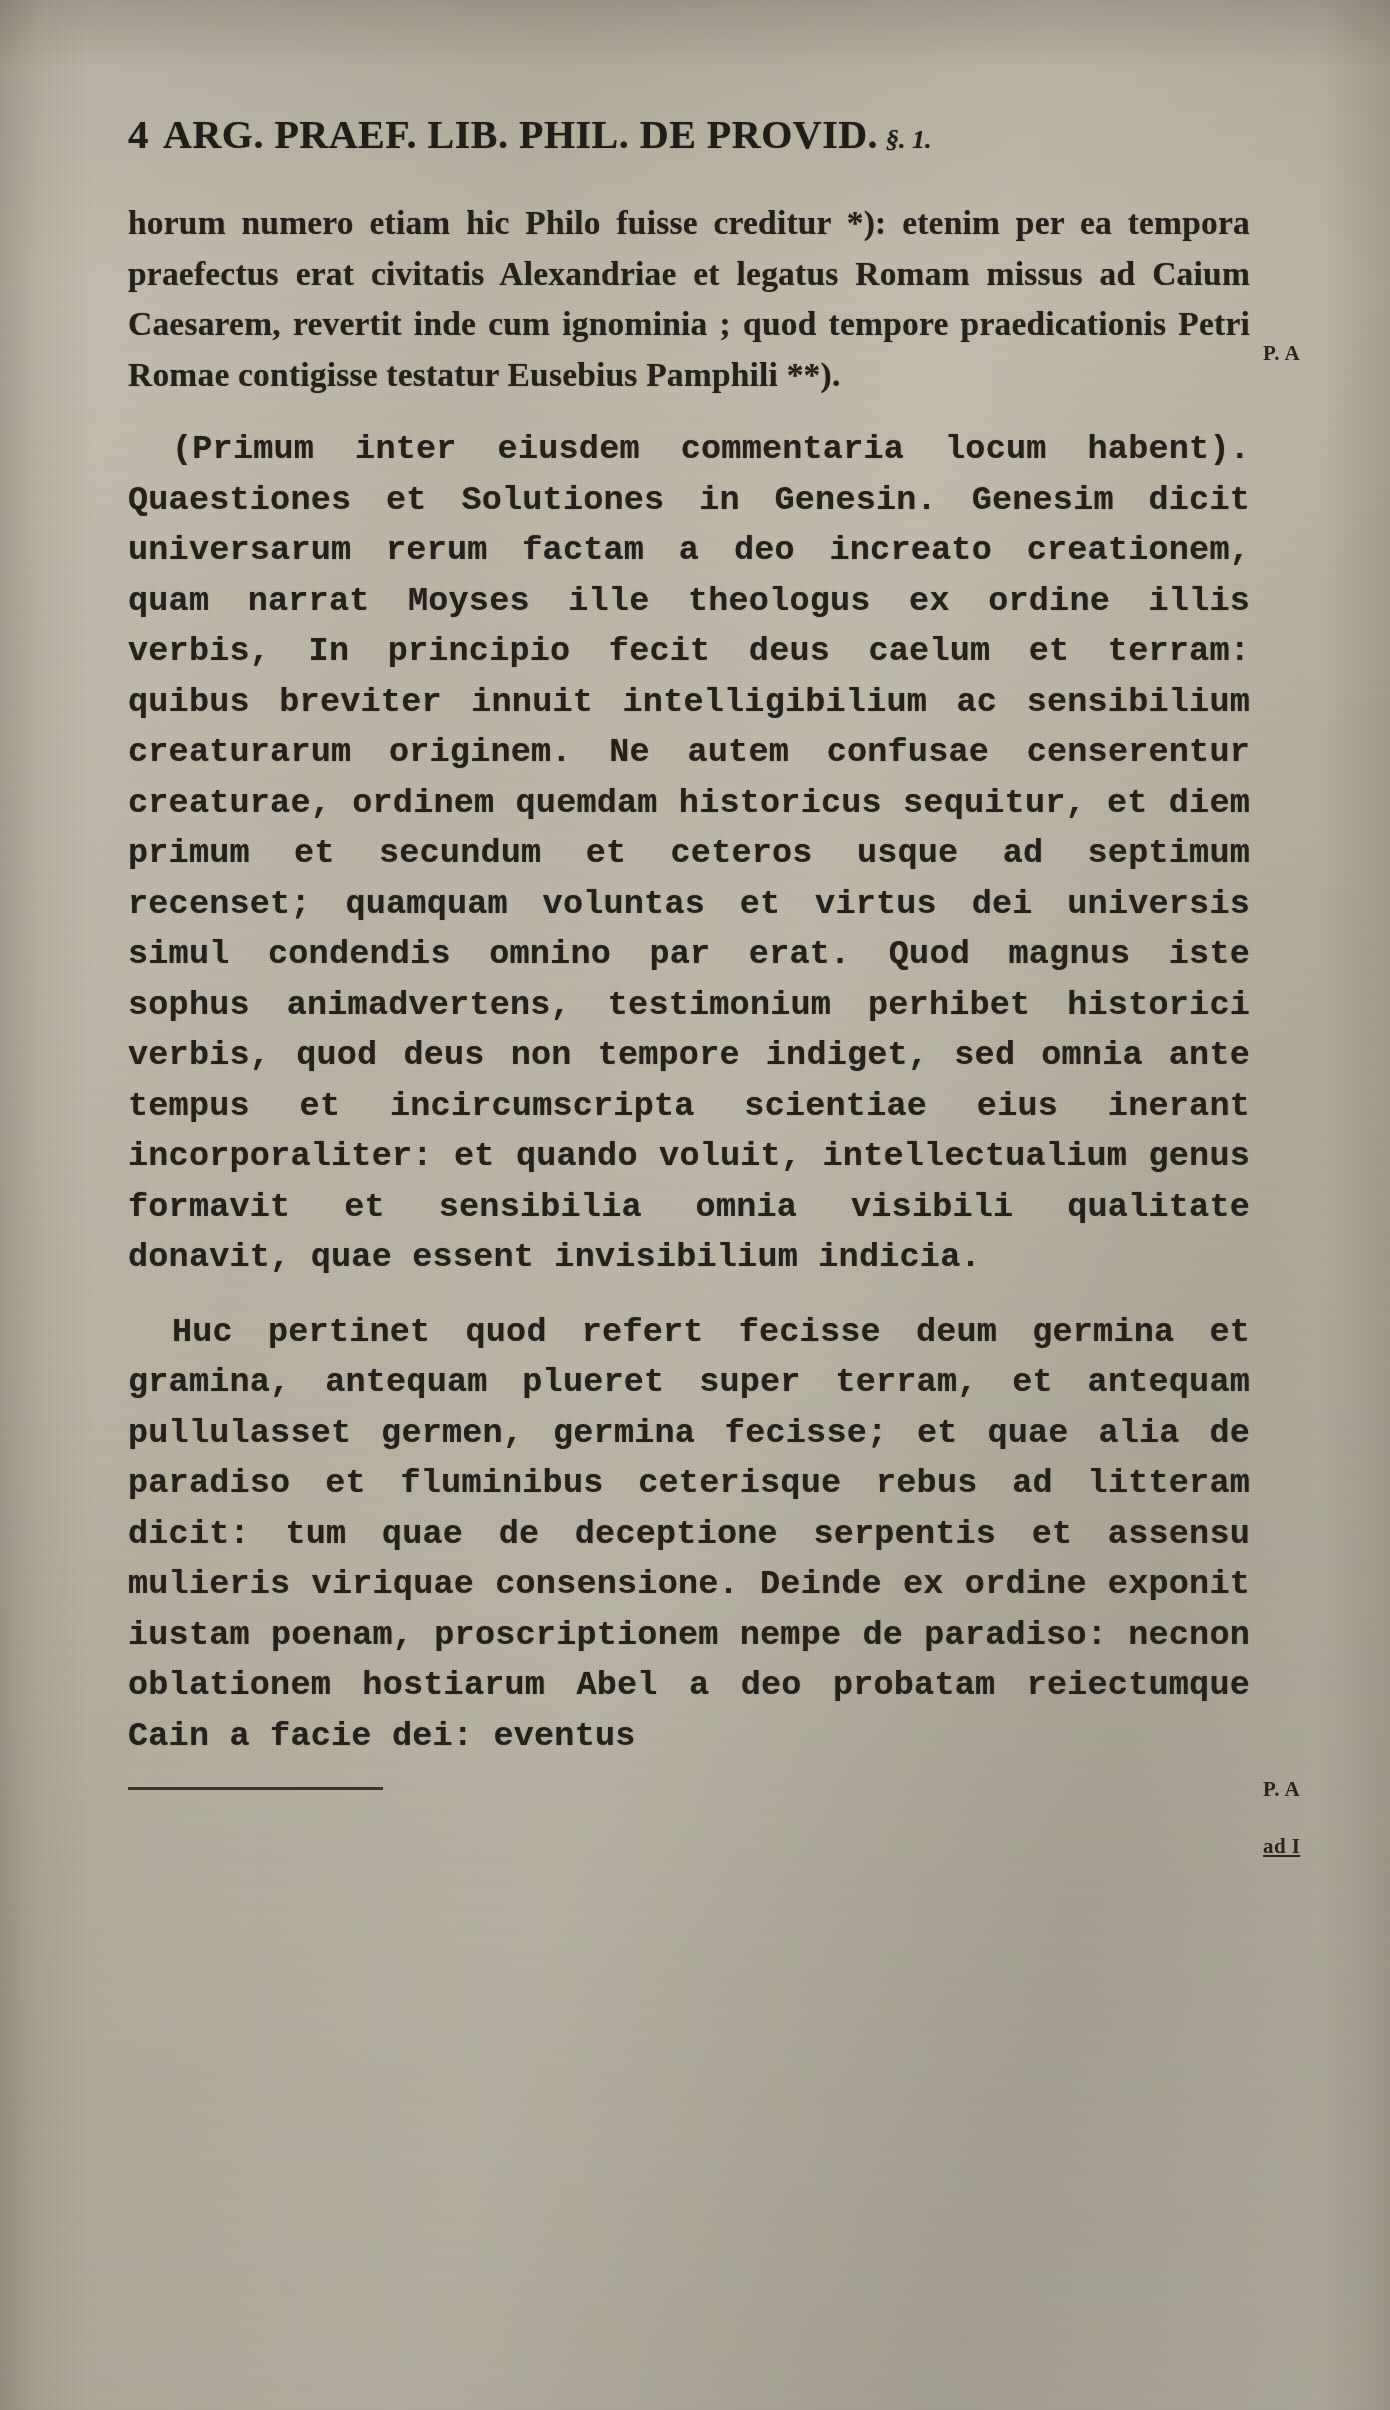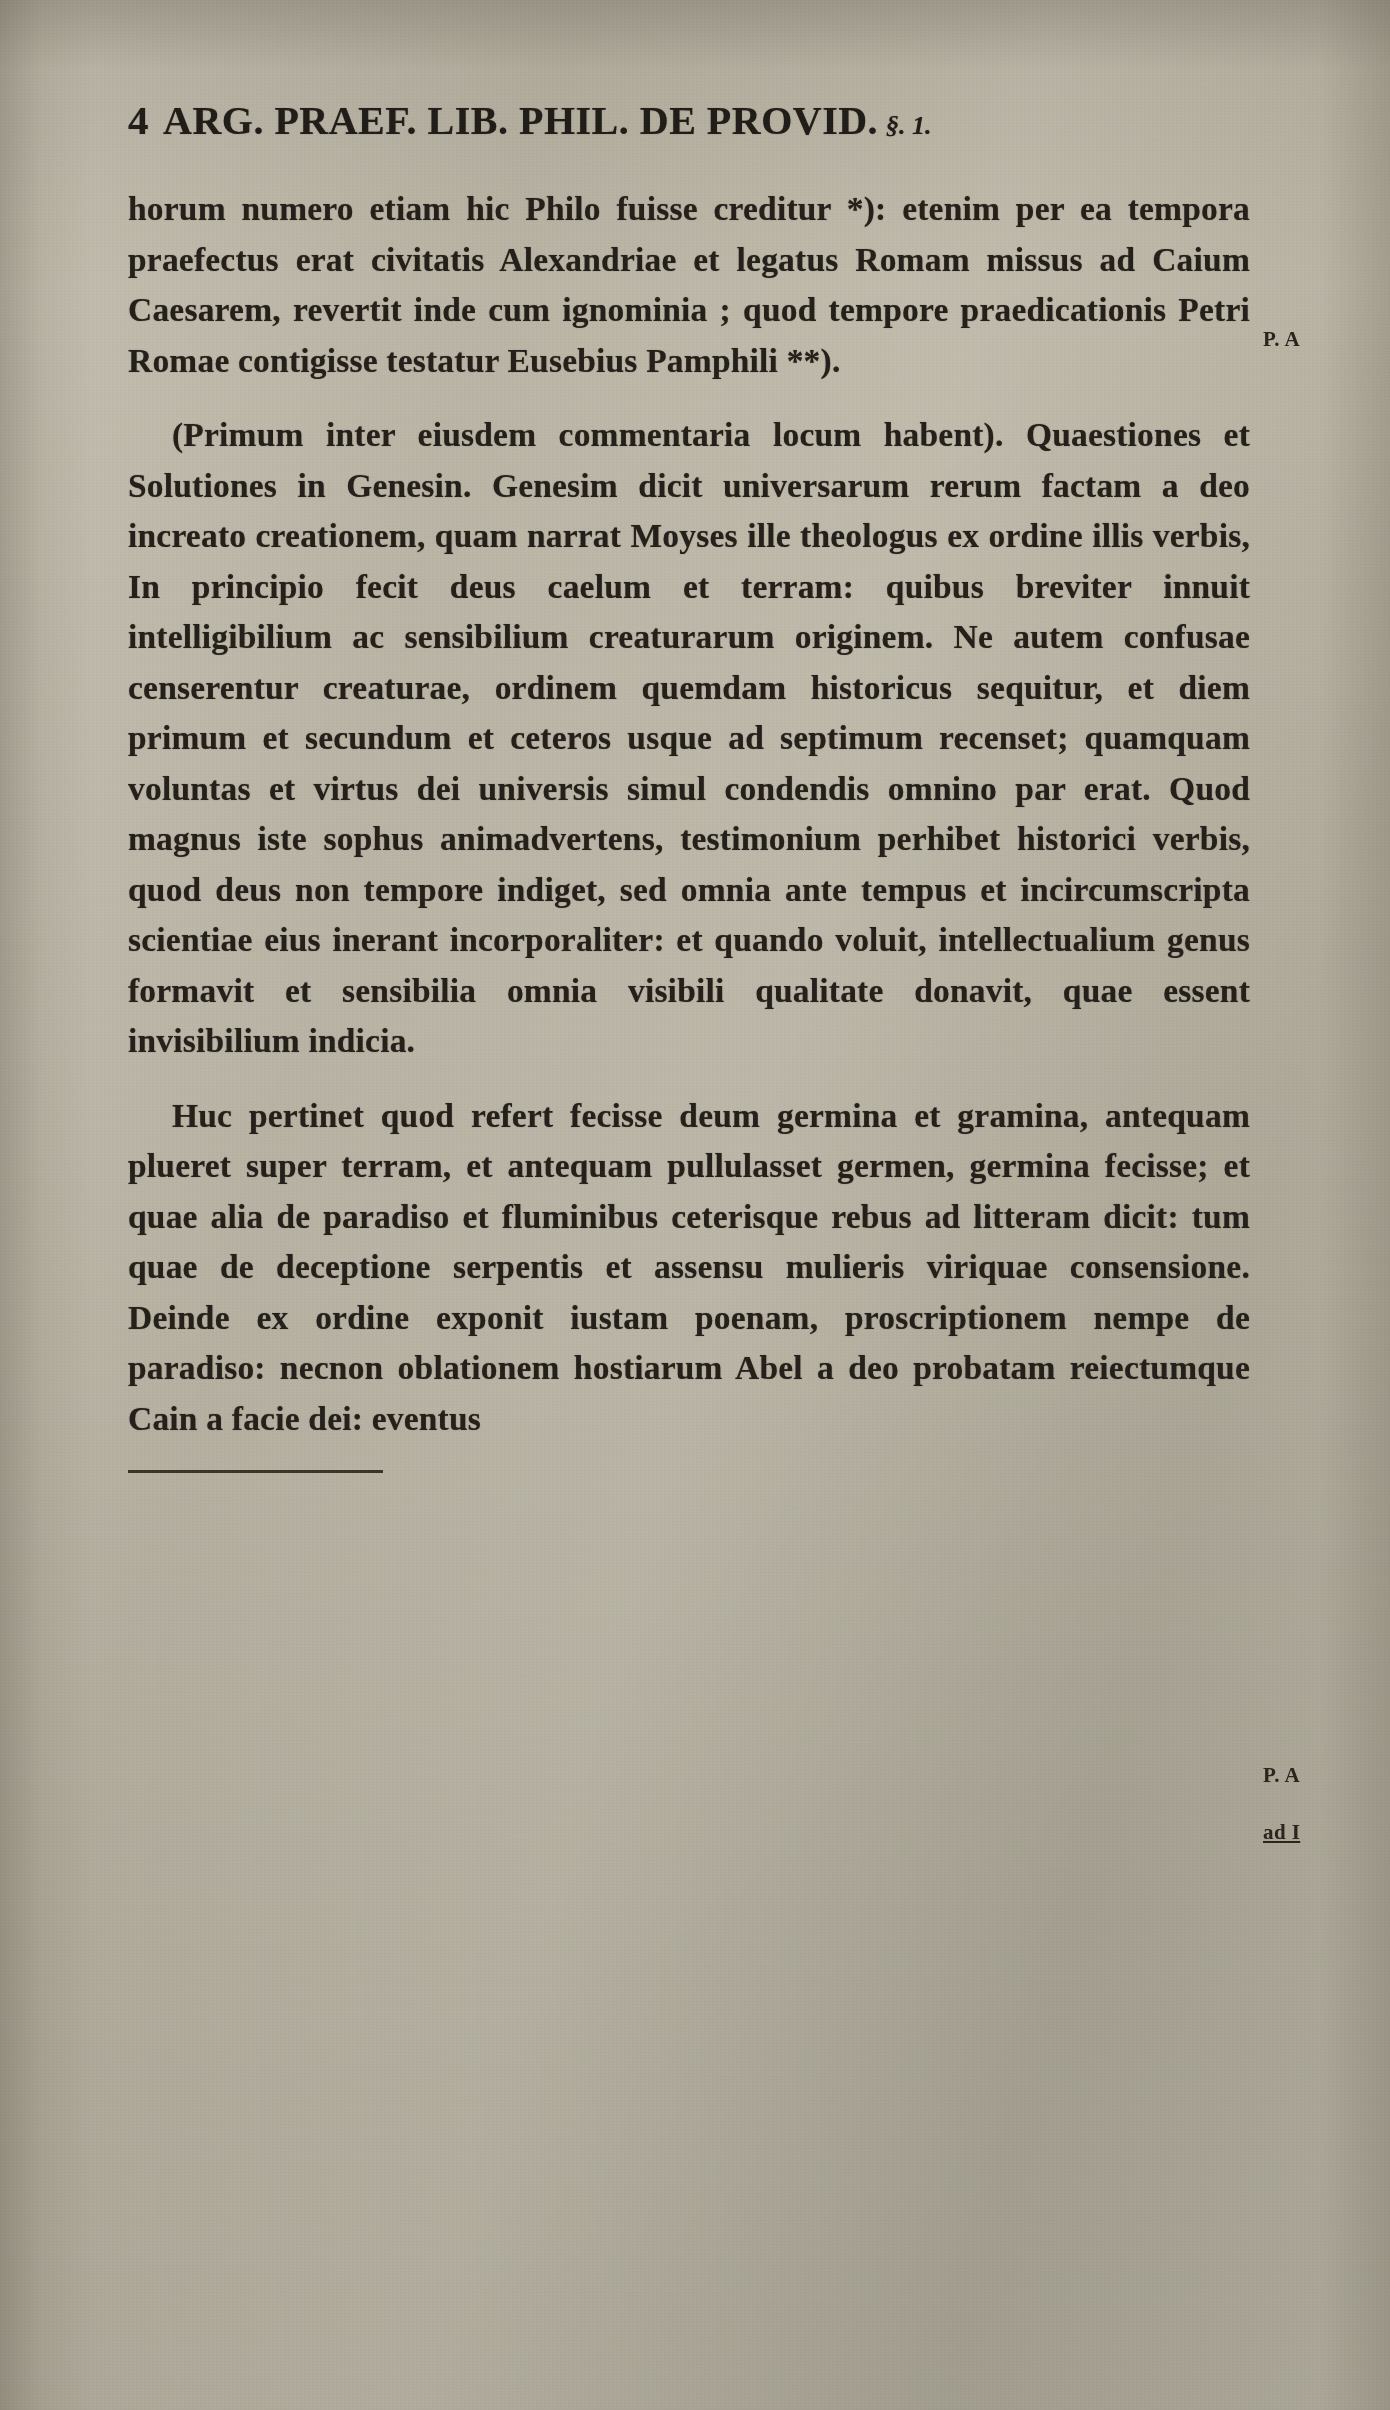--- a/index.html
+++ b/index.html
@@ -53,21 +53,21 @@
     position: absolute;
     left: 0; right: 0; top: 0;
     height: 70px;
     background: linear-gradient(180deg, rgba(80,74,62,0.22) 0%, rgba(0,0,0,0) 100%);
     pointer-events: none;
   }
 
   .content {
     position: absolute;
     left: 128px;
-    top: 96px;
+    top: 110px;
     width: 1230px;
   }
 
   .running-head {
     font-family: "Liberation Serif", serif;
     font-weight: bold;
     font-size: 40px;
     letter-spacing: 0.5px;
     color: #201c17;
     white-space: nowrap;
@@ -97,20 +97,21 @@
     line-height: 50.5px;
     color: #241f19;
     text-align: justify;
     text-justify: inter-word;
     font-weight: bold;
     letter-spacing: 0.2px;
     text-shadow: 0 0 1.1px rgba(35,30,24,0.5);
   }
   p.bodytext.indent {
     text-indent: 44px;
+    font-family: Liberation Mono, monospace;
   }
 
   
   .margin-note {
     position: absolute;
     font-family: "Liberation Serif", serif;
     font-weight: bold;
     font-size: 21px;
     color: #2a241d;
     white-space: nowrap;

